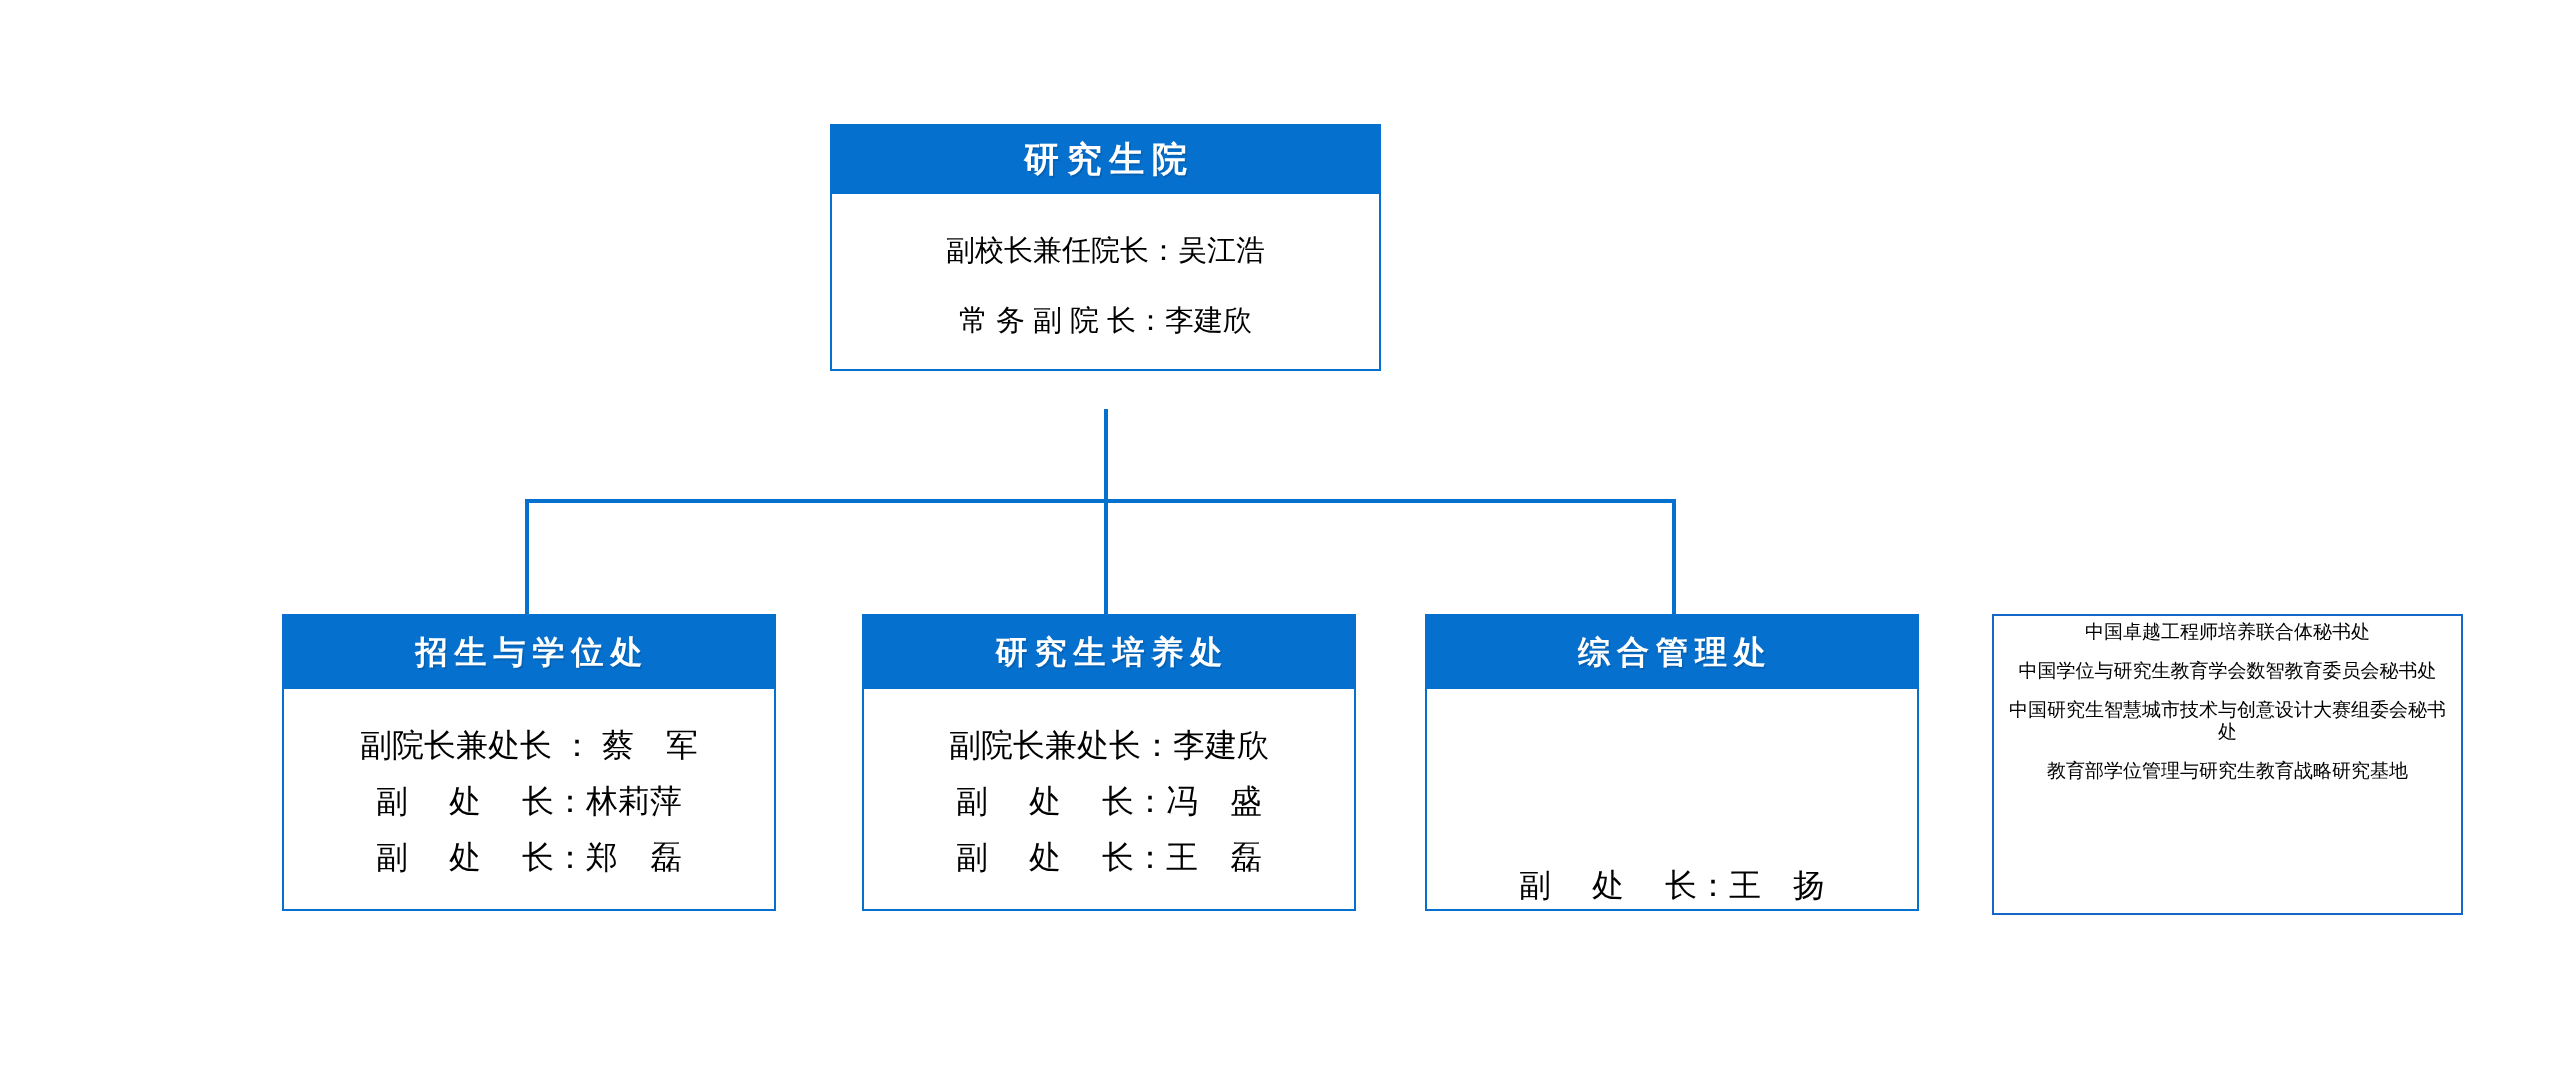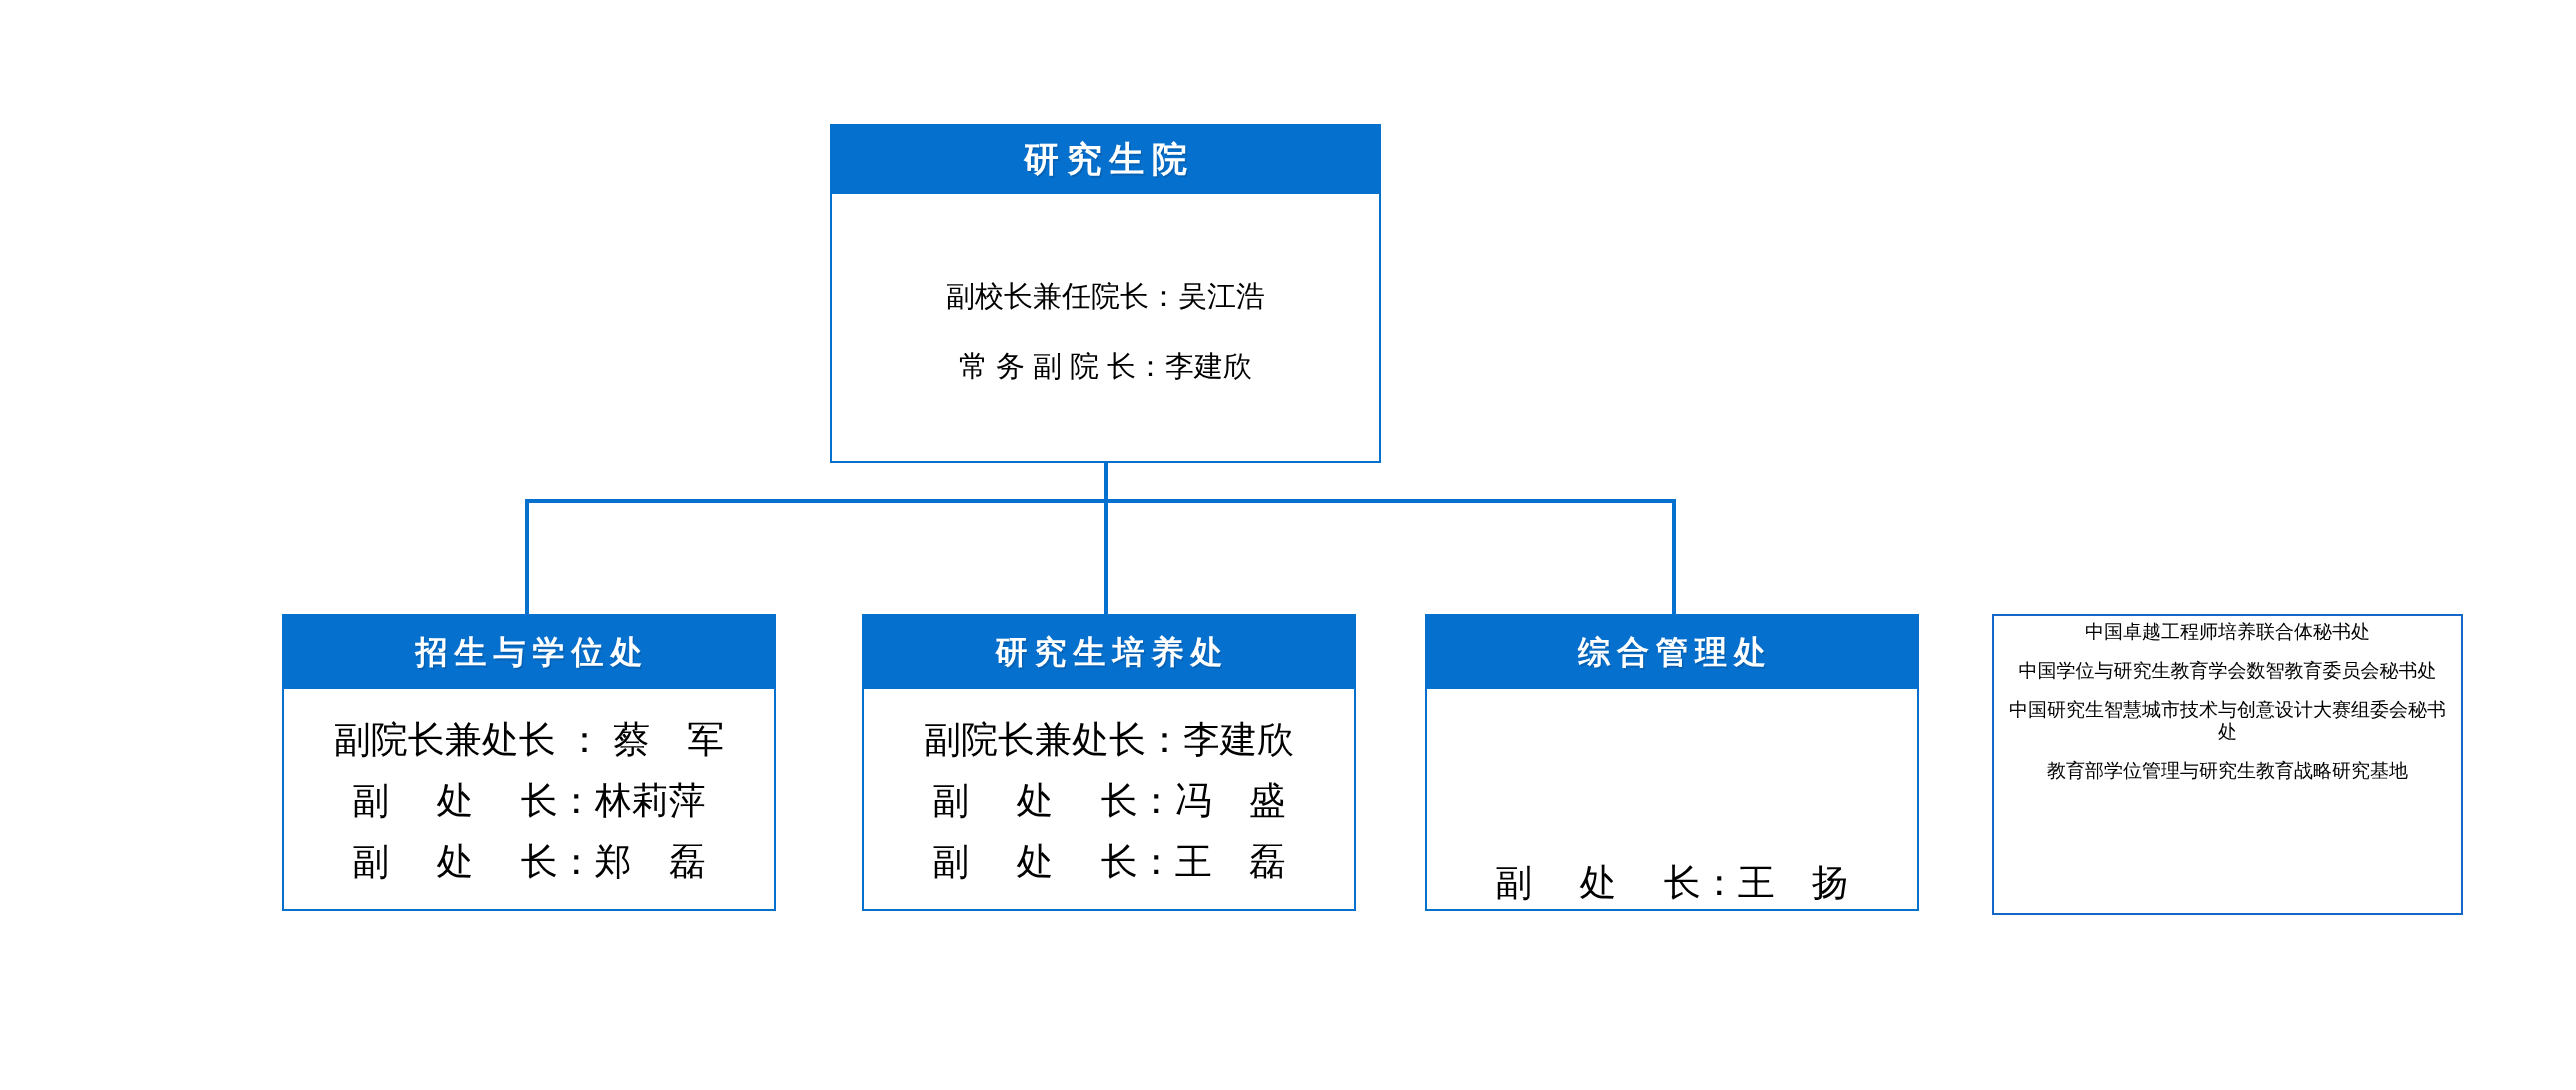--- a/index.html
+++ b/index.html
@@ -58,21 +58,21 @@
     white-space: pre;
     text-align: left;
     line-height: 1.0;
   }
 
   
   #node-root {
     left: 830px;
     top: 124px;
     width: 551px;
-    height: 339px;
+    height: 247px;
     border-top: none;
   }
   #node-root .node-header {
     height: 70px;
     font-size: 35px;
     margin: 0px -2.3px 0 -2.3px;
   }
   #node-root .node-body {
     padding: 13.6px 0 6px 0;
     gap: 41px;
@@ -86,21 +86,21 @@
   }
   .level2 .node-header {
     height: 73px;
     font-size: 32px;
     margin: 0px -2.3px 0 -2.3px;
   }
   .level2 .node-body {
     padding: 10.6px 0 7.6px 0;
     gap: 24px;
   }
-  .level2 .node-line { font-size: 37px; }
+  .level2 .node-line { font-size: 32px; }
 
   #node-admissions { left: 282px;  width: 494px; }
   #node-training   { left: 862px; width: 494px; }
   #node-general    { left: 1425px; width: 494px; }
 
   #node-general .node-body { justify-content: flex-end; }
 
   
   #node-side {
     position: absolute;

